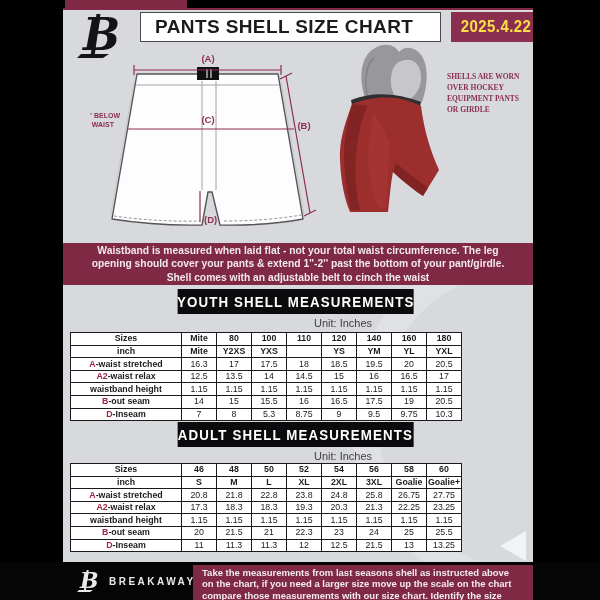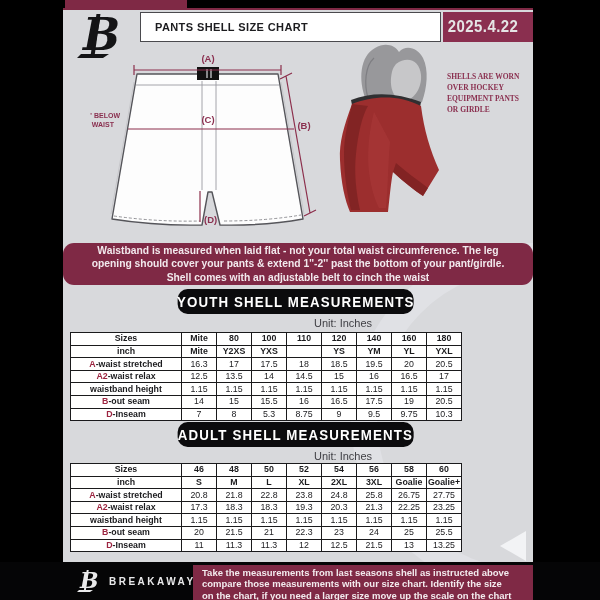--- a/index.html
+++ b/index.html
@@ -9,38 +9,38 @@
   .content{position:absolute;left:63px;top:8px;width:470px;height:554px;background:var(--page_bg,#D8D9DC);overflow:hidden;}
   .content > *{position:absolute;}
   .top-line{left:0;top:0;width:470px;height:2px;background:var(--maroon,#7F2945);}
 
   .watermark{right:-170px;top:235px;width:300px;height:300px;border:26px solid #e0e1e5;border-radius:50%;z-index:0;}
   .arrow-mark{left:437px;top:523px;width:0;height:0;border-top:15px solid transparent;
               border-bottom:15px solid transparent;border-right:26px solid #f2f3f5;z-index:1;}
 
   .logo{left:12px;top:2px;width:52px;height:52px;z-index:2;}
   .title-box{left:77px;top:4px;width:301px;height:30px;background:#fff;border:1px solid #4a4a4e;
-             box-sizing:border-box;line-height:28px;padding-left:14px;font-size:11px;font-weight:bold;
+             box-sizing:border-box;line-height:28px;padding-left:14px;font-size:19px;font-weight:bold;
              color:#1c1c1f;letter-spacing:.4px;z-index:2;}
-  .date-box{left:380px;top:4px;width:90px;height:30px;background:var(--maroon_bright,#8A2F4F);
-            color:#e5e5e5;display:flex;align-items:center;z-index:2;}
+  .date-box{left:388px;top:4px;width:90px;height:30px;background:var(--maroon_bright,#8A2F4F);
+            color:#fde047;display:flex;align-items:center;justify-content:center;z-index:2;}
   .date-box span{display:inline-block;font-size:17px;font-weight:bold;transform:scaleX(.88);letter-spacing:.5px;}
 
   .diagram{left:27px;top:42px;width:230px;height:185px;z-index:1;}
   .diagram text{font-family:"Liberation Sans",sans-serif;font-weight:bold;fill:var(--maroon_bright,#8A2F4F);}
   .photo{left:275px;top:34px;width:104px;height:175px;z-index:1;}
   .photo-note{left:384px;top:64px;width:92px;font-size:7.5px;font-weight:bold;
               color:var(--maroon_bright,#8A2F4F);line-height:1.45;z-index:1;font-family:Liberation Serif, serif;}
 
   .info-banner{left:0;top:235px;width:470px;height:42px;background:var(--maroon,#7F2945);
                color:#f2e9ed;display:flex;flex-direction:column;justify-content:center;align-items:center;
-               font-size:10.3px;font-weight:bold;line-height:1.3;z-index:2;text-align:center;border-radius:11px;}
+               font-size:10.3px;font-weight:bold;line-height:1.3;z-index:2;text-align:center;}
 
   .section-pill{left:50%;transform:translateX(-51%);width:236px;height:25px;background:#0b0b0d;
-                border-radius:10px;color:#fff;display:flex;align-items:center;justify-content:center;z-index:2;}
+                border-radius:0;color:#fff;display:flex;align-items:center;justify-content:center;z-index:2;}
   .section-pill span{display:inline-block;font-size:14px;font-weight:bold;letter-spacing:1.2px;transform:scaleX(.95);white-space:nowrap;}
   .unit{left:0;width:470px;text-align:center;font-size:11px;color:#3f3f44;z-index:2;font-weight:normal;padding-left:45px;}
 
   .size-table{left:7px;border-collapse:collapse;table-layout:fixed;width:392px;background:#fff;z-index:2;}
   .size-table td{border:1px solid var(--table_line,#1A1A1C);height:11.6px;padding:0 1px;font-size:8.8px;
                  text-align:center;color:#1b1b1e;line-height:1;overflow:hidden;white-space:nowrap;}
   .size-table td.lbl{font-weight:bold;}
   .size-table tr.hdr td{font-weight:bold;}
   .size-table .pfx{color:var(--accent,#9C2440);}
 
@@ -322,17 +322,17 @@
     <div class="brand">
       <svg width="26" height="26" viewBox="0 0 26 26">
         <text x="4" y="20" font-family="DejaVu Serif, serif" font-size="22" font-weight="bold" font-style="italic" fill="#e9e9ea">B</text>
         <path d="M3,22 L17,22 L14,24 L1,24 Z" fill="#e9e9ea"></path>
         <rect x="11" y="2" width="2" height="21" fill="#e9e9ea" transform="skewX(-8)"></rect>
       </svg>
       <span class="brand-text">BREAKAWAY</span>
     </div>
     <div class="footer-note">
       <div>Take the measurements from last seasons shell as instructed above</div>
+      <div>on the chart, if you need a larger size move up the scale on the chart</div>
       <div>compare those measurements with our size chart. Identify the size</div>
-      <div>on the chart, if you need a larger size move up the scale on the chart</div>
     </div>
   </div>
 </div>
 
 </body></html>

